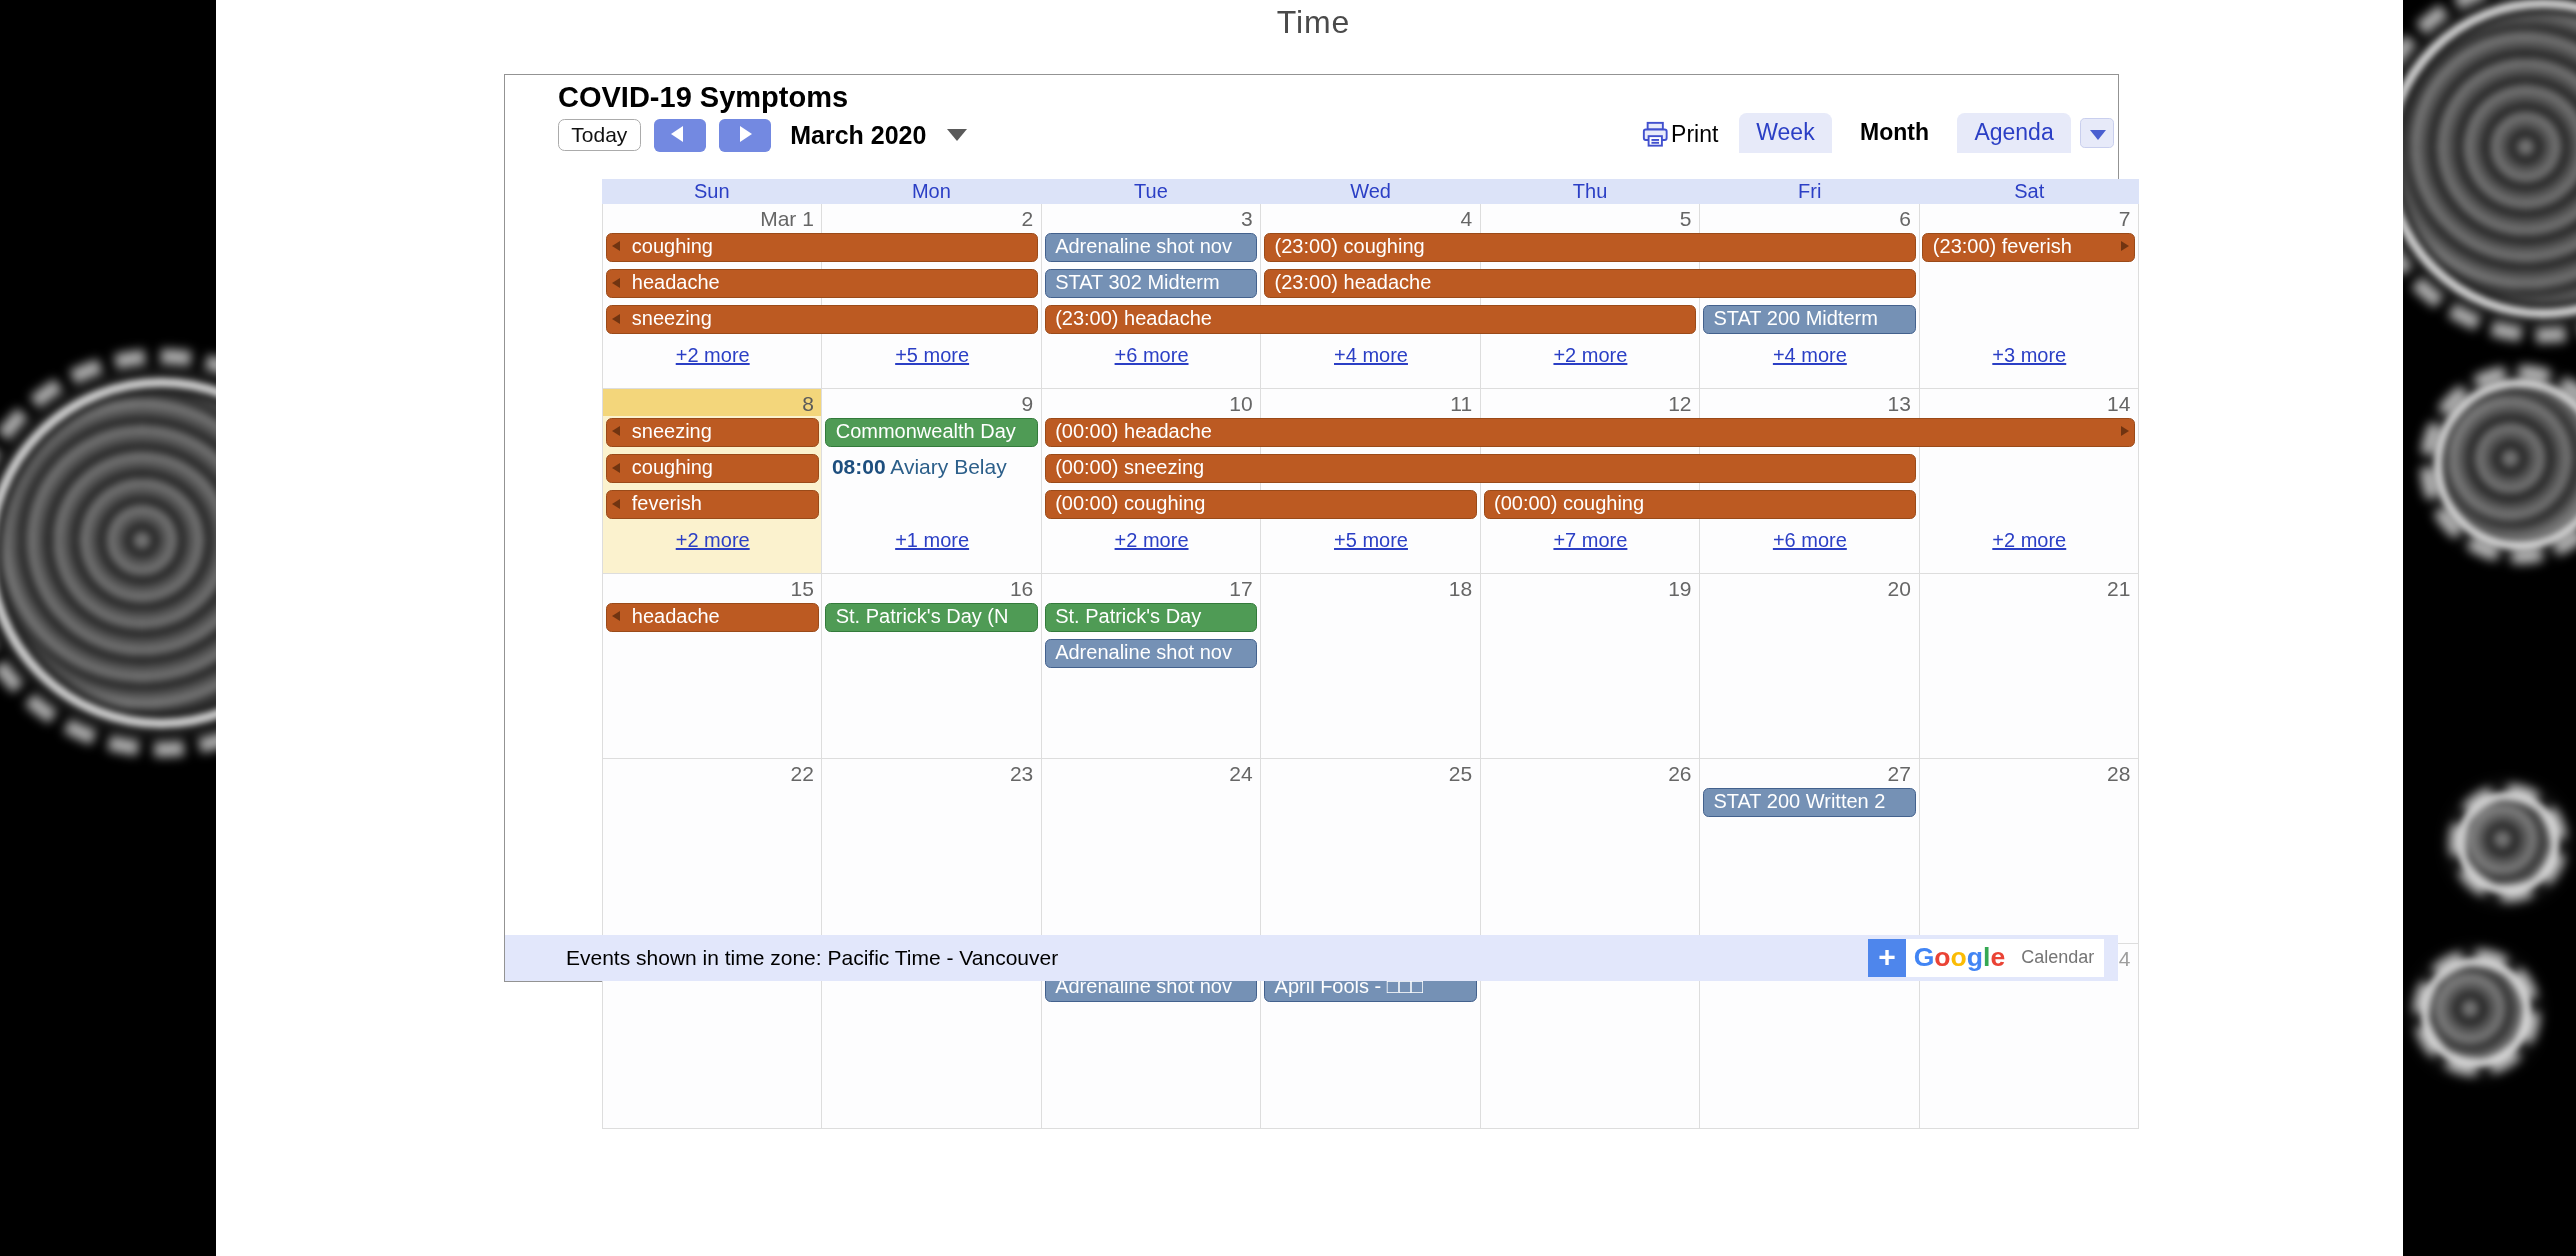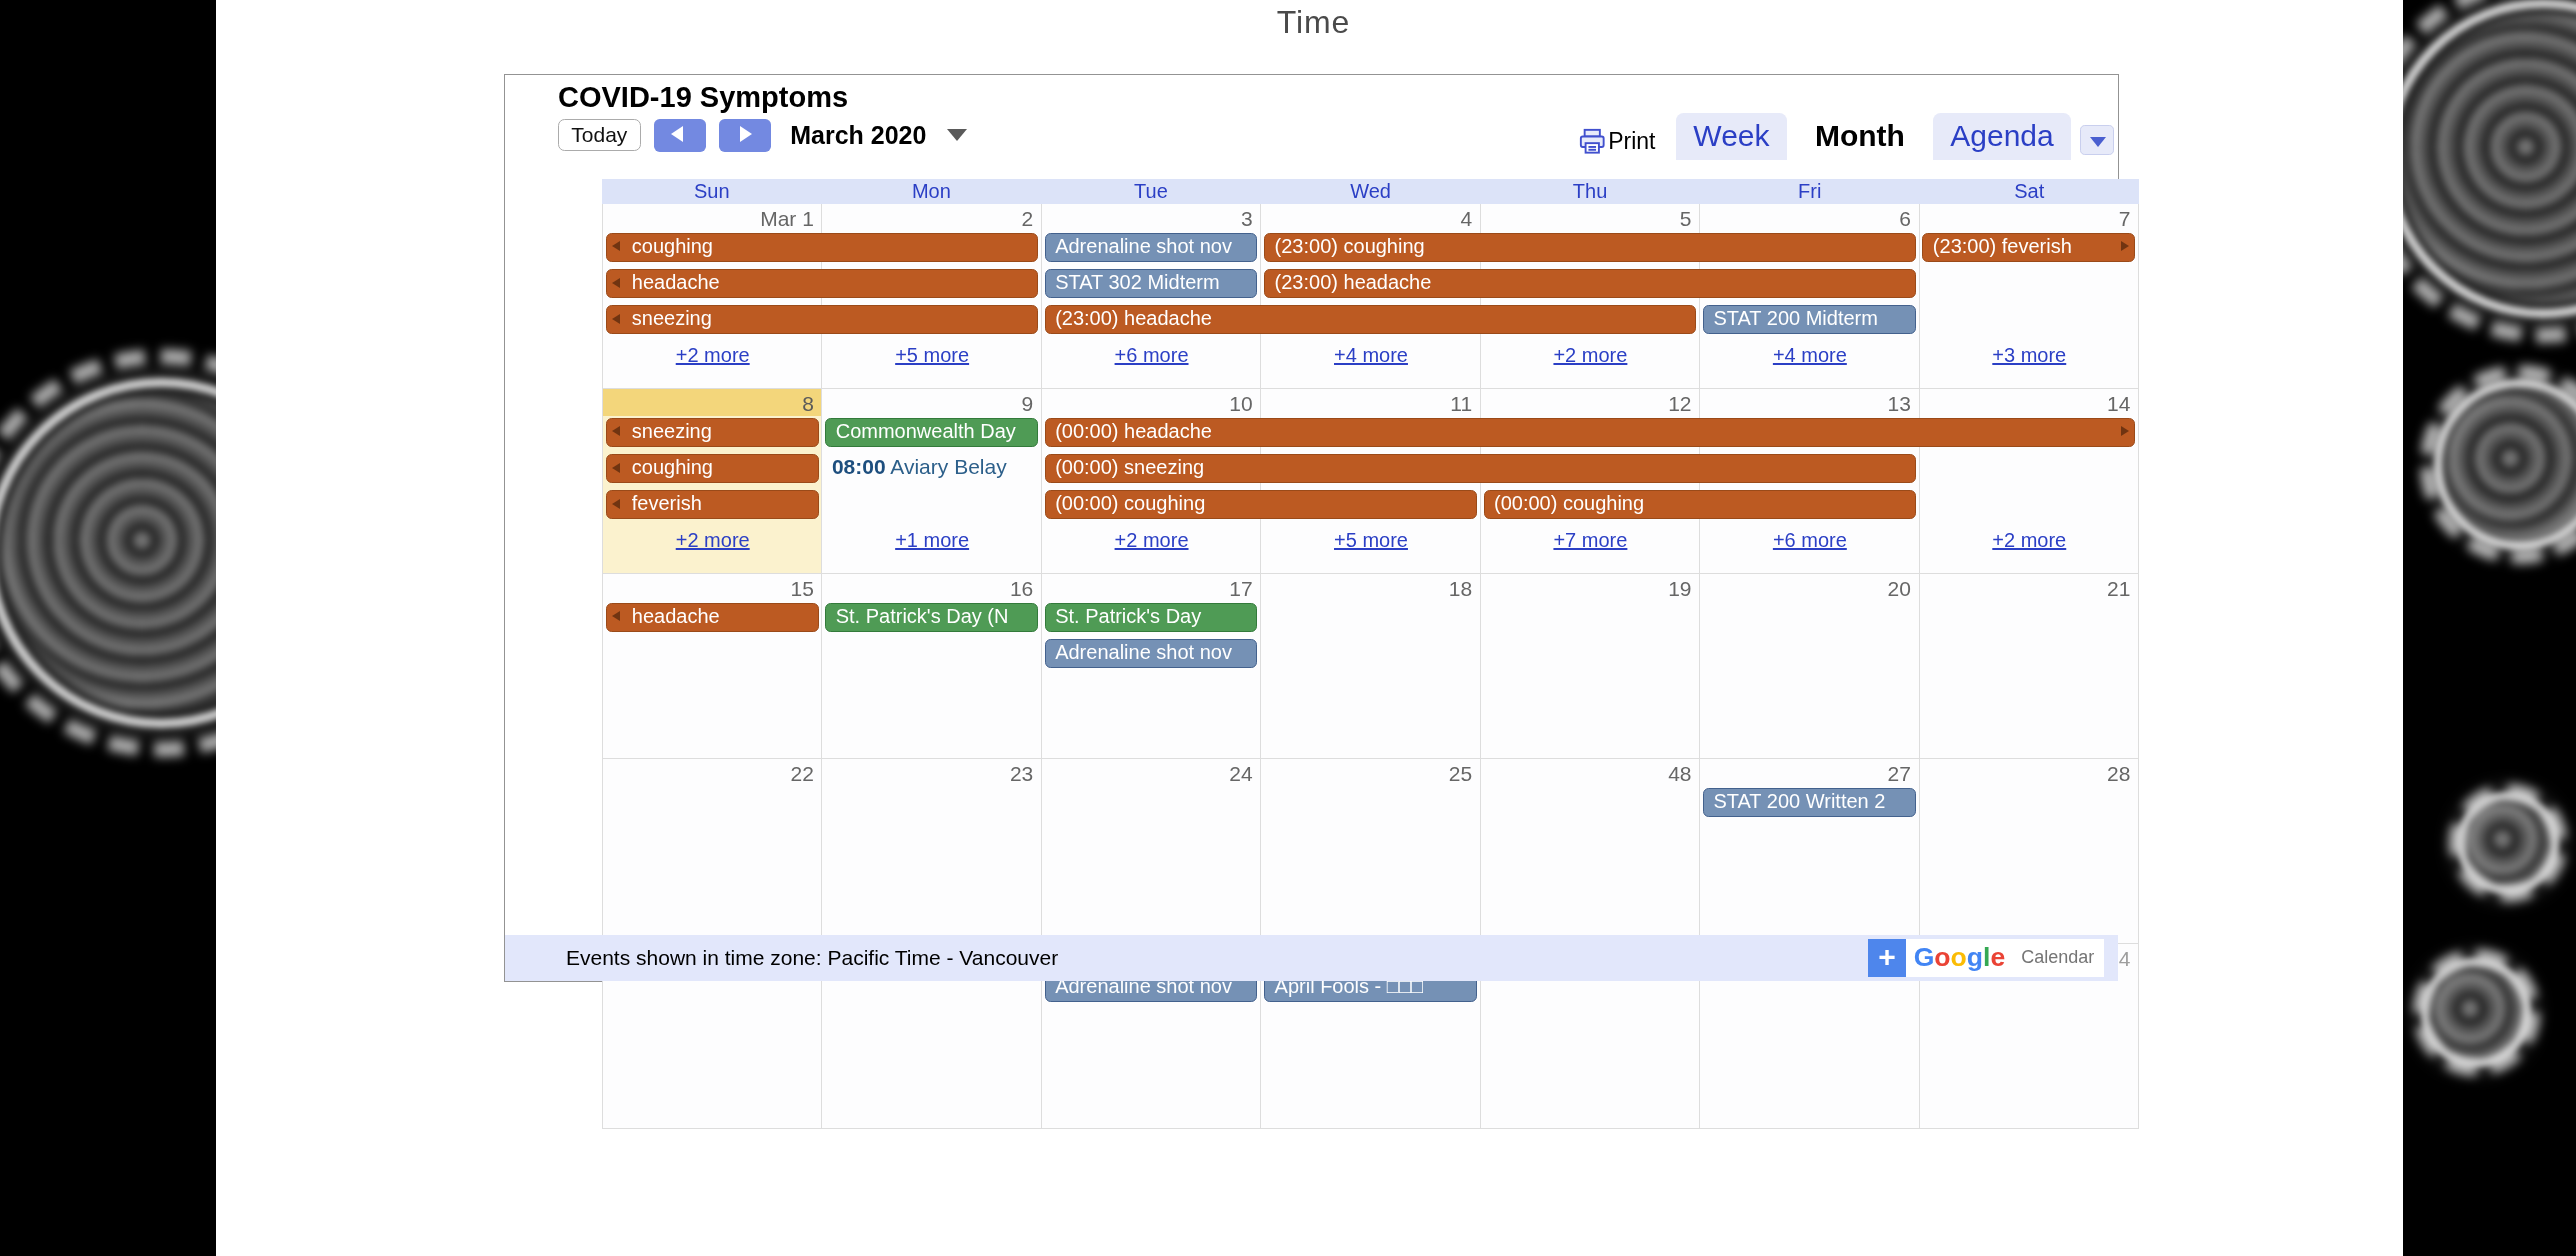--- a/index.html
+++ b/index.html
@@ -39,21 +39,21 @@
       border-top:8.5px solid transparent; border-bottom:8.5px solid transparent; border-right:12.3px solid #fff; }
   .nav-btn .tri-r { position:absolute; left:21px; top:7.6px; width:0; height:0;
       border-top:8.5px solid transparent; border-bottom:8.5px solid transparent; border-left:12.3px solid #fff; }
   .month-label { font-size:25px; font-weight:bold; margin-left:19px; color:#000; }
   .month-caret { width:0; height:0; margin-left:21px; border-left:10.4px solid transparent;
       border-right:10.4px solid transparent; border-top:12.3px solid #5a5a5a; }
 
   .toolbar-right { position:absolute; right:3.8px; top:38px; display:flex; align-items:flex-end; }
   .print-wrap { display:flex; align-items:center; margin-right:9.5px; padding-bottom:4.7px; }
   .print-label { font-size:23px; color:#000; margin-left:1.9px; }
-  .view-tab { font-size:30px; padding:5.7px 17px 7.6px; border-radius:7.6px 7.6px 0 0;
+  .view-tab { font-size:23px; padding:5.7px 17px 7.6px; border-radius:7.6px 7.6px 0 0;
       background:#e7eaf9; color:#2b3fc5; margin-left:11.4px; }
   .view-tab.selected { background:#fff; color:#000; font-weight:bold; }
   .agenda-caret-btn { width:34px; height:30px; background:#e7eaf9; border:0.9px solid #c9cfee;
       border-radius:4.7px; margin-left:9.5px; margin-bottom:5.7px; position:relative; }
   .agenda-caret-btn .tri { position:absolute; left:8.5px; top:11.4px; width:0; height:0;
       border-left:8.5px solid transparent; border-right:8.5px solid transparent; border-top:10.4px solid #4a5fd0; }
 
   
   .grid { position:absolute; left:61px; top:104px; width:1537px;margin-left:36px; }
   .dow-row { display:flex; height:25px; background:#dce3f8; }
@@ -302,21 +302,21 @@
         <div class="cell">
             <div class="date">23</div>
           </div>
         <div class="cell">
             <div class="date">24</div>
           </div>
         <div class="cell">
             <div class="date">25</div>
           </div>
         <div class="cell">
-            <div class="date">48</div>
+            <div class="date">26</div>
           </div>
         <div class="cell">
             <div class="date">27</div>
           </div>
         <div class="cell">
             <div class="date">28</div>
           </div>
         <div class="events">
           <div class="bar blue t0" style="left:calc(71.4285% + 2.8px); width:calc(14.2857% - 6.6px);"><span>STAT 200 Written 2</span></div>
         </div>

